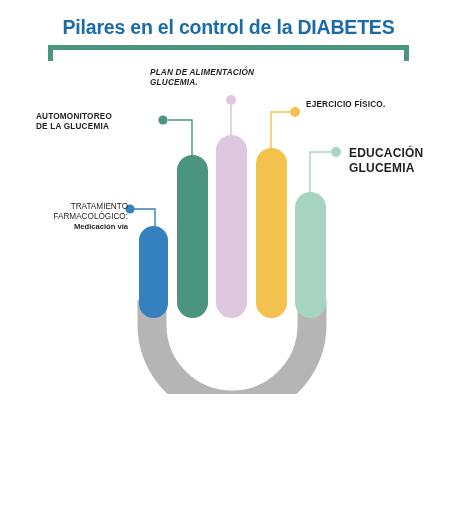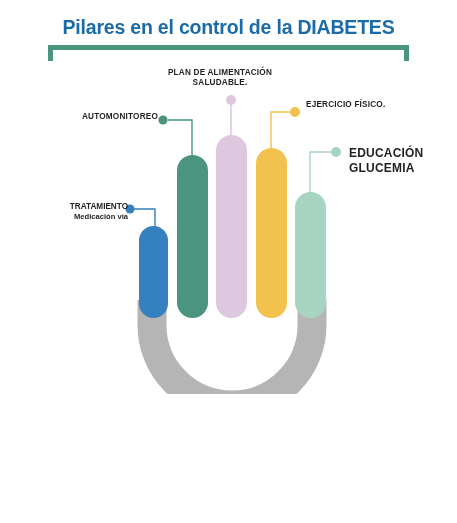--- a/index.html
+++ b/index.html
@@ -35,42 +35,42 @@
     color: #1a6ba8;
     letter-spacing: -0.2px;
     white-space: nowrap;
   }
   .lbl {
     position: absolute;
     color: #231f20;
     line-height: 1.22;
   }
   .lbl b {
-    font-weight: bold;
+    font-weight: normal;
   }
   .lbl .sub {
     font-weight: bold;
   }
   .lbl-auto {
     left: 36px;
     top: 112px;
     width: 122px;
-    text-align: right;
+    text-align: left;
     font-size: 8.2px;
     font-weight: bold;
     letter-spacing: 0.2px;
   }
   .lbl-plan {
     left: 150px;
     top: 68px;
     width: 140px;
-    text-align: center;
-    font-size: 8.2px;
-    font-weight: bold;
-    letter-spacing: 0.2px;
+    font-size: 8.2px;
+    font-weight: bold;
+    letter-spacing: 0.2px;
+    font-style: italic;
   }
   .lbl-ejer {
     left: 306px;
     top: 100px;
     width: 120px;
     text-align: left;
     font-size: 8.2px;
     font-weight: bold;
     letter-spacing: 0.2px;
   }
@@ -211,34 +211,36 @@
       <g stroke="#ffffff" stroke-width="1.8" stroke-linecap="round">
         <line x1="356" y1="451" x2="366" y2="451"></line>
         <line x1="356" y1="455" x2="363" y2="455"></line>
         <line x1="356" y1="459" x2="366" y2="459"></line>
       </g>
     </g>
   </svg>
 
   <div class="lbl lbl-auto">
     <div>AUTOMONITOREO</div>
+    <div>DE LA GLUCEMIA</div>
   </div>
 
   <div class="lbl lbl-plan">
     <div>PLAN DE ALIMENTACIÓN</div>
-    <div>SALUDABLE.</div>
+    <div>GLUCEMIA.</div>
   </div>
 
   <div class="lbl lbl-ejer">
     <div>EJERCICIO FÍSICO.</div>
   </div>
 
   <div class="lbl lbl-educ">
     <div>EDUCACIÓN</div>
     <div>GLUCEMIA</div>
   </div>
 
   <div class="lbl lbl-trat">
     <div><b>TRATAMIENTO</b></div>
+    <div><b>FARMACOLÓGICO:</b></div>
     <div class="sub">Medicación vía</div>
   </div>
 
 </div>
 
 </body></html>

